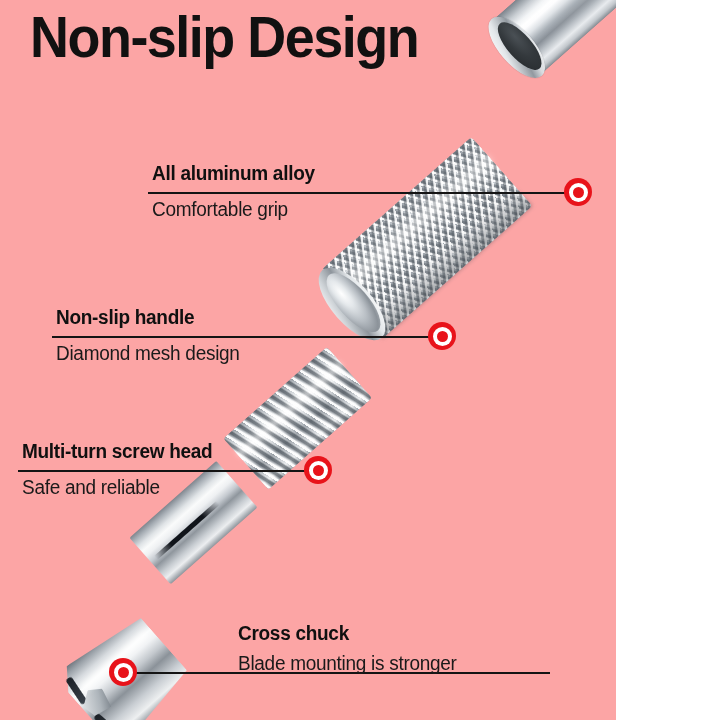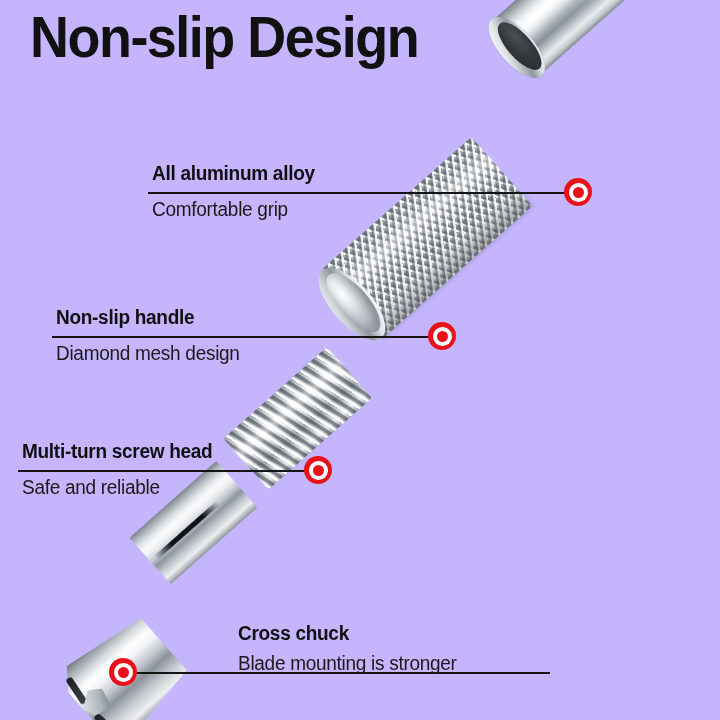--- a/index.html
+++ b/index.html
@@ -1,20 +1,20 @@
 <!DOCTYPE html>
 <html><head>
 <meta charset="utf-8">
 <title>Non-slip Design</title>
 <style>
   html,body{margin:0;padding:0;background:#fff;}
   body{width:720px;height:720px;overflow:hidden;
        font-family:"Liberation Sans","DejaVu Sans",sans-serif;
        -webkit-font-smoothing:antialiased;}
-  #stage{position:relative;width:720px;height:720px;background:#c4b5fd;overflow:hidden;}
+  #stage{position:relative;width:616px;height:720px;background:#fca5a5;overflow:hidden;}
 
   
   .title{
     position:absolute;left:30px;top:8px;
     font-size:58px;font-weight:700;color:#111;
     letter-spacing:-1.6px;line-height:1;
     transform:scaleX(.93);transform-origin:left top;
     white-space:nowrap;
   }
 

